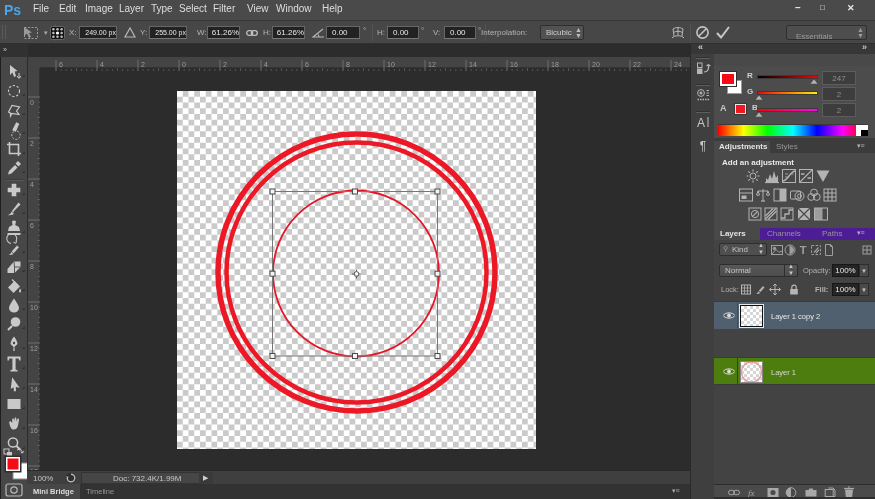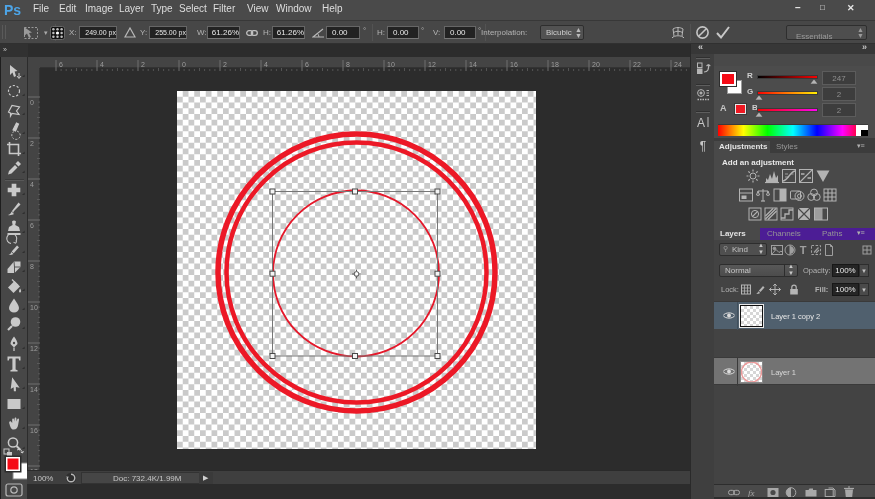--- a/index.html
+++ b/index.html
@@ -566,20 +566,27 @@
       <path d="M6 2.2 A3.8 3.8 0 1 1 2.2 6" fill="none" stroke="#b8b8b8" stroke-width="1.4"></path>
       <path d="M1 4.5 L2.3 6.6 L4 4.8 Z" fill="#b8b8b8"></path>
     </svg>
     <div class="abs" style="left:54px;top:1px;width:132px;height:12px;background:#464646;border:1px solid #333;"></div>
     <span class="abs" style="left:86px;top:3px;">Doc: 732.4K/1.99M</span>
     <div class="abs" style="left:172px;top:1px;width:14px;height:12px;background:#3a3a3a;color:#cfcfcf;font-size:7px;">
       <span class="abs" style="left:4px;top:2px;">▶</span>
     </div>
   </div>
 
+  <div class="abs" style="left:27px;top:484px;width:663px;height:15px;background:#323232;">
+    <div class="abs" style="left:0px;top:0;width:53px;height:15px;background:#474747;color:#dcdcdc;font-size:7.5px;font-weight:bold;">
+      <span class="abs" style="left:6px;top:3px;">Mini Bridge</span>
+    </div>
+    <span class="abs" style="left:59px;top:3px;color:#979797;font-size:7.5px;">Timeline</span>
+    <span class="abs" style="left:645px;top:3px;color:#a8a8a8;font-size:7px;">▾≡</span>
+  </div>
 
   <div class="abs" id="iconstrip" style="left:690px;top:44px;width:24px;height:455px;background:#3f3f3f;border-left:1px solid #2a2a2a;">
     <div class="abs" style="left:0;top:0;width:24px;height:10px;background:#373737;color:#cdcdcd;font-size:9px;">
         <span class="abs" style="left:7px;top:-2px;letter-spacing:-1.5px;font-weight:bold;">«</span>
       </div>
     <svg class="abs" style="left:0;top:10px;" width="24" height="150" viewBox="0 0 24 150">
       <g stroke="#b5b5b5" fill="none" stroke-width="1">
 
         <g stroke="#303030" stroke-width="1">
           <path d="M5 3.5 L19 3.5 M5 30.5 L19 30.5 M5 57.5 L19 57.5"></path>
@@ -828,21 +835,21 @@
 
       <div class="abs" style="left:0;top:61px;width:161px;height:28px;background:#50606e;border-top:1px solid #3a3a3a;">
         <svg class="abs" style="left:9px;top:9px;" width="12" height="9" viewBox="0 0 12 9">
             <path d="M0 4.5 C2.5 1 9.5 1 12 4.5 C9.5 8 2.5 8 0 4.5 Z" fill="none" stroke="#dcdcdc" stroke-width="1"></path>
             <circle cx="6" cy="4.5" r="1.9" fill="#dcdcdc"></circle>
           </svg>
         <div class="abs" style="left:23px;top:0;width:1px;height:28px;background:#41505c;"></div>
         <div class="abs" style="left:26px;top:3px;width:23px;height:22px;background:repeating-conic-gradient(#d6d6d6 0% 25%, #ffffff 0% 50%);background-size:6px 6px;outline:1px solid #e8e8e8;border:1px solid #111;"></div>
         <span class="abs" style="left:57px;top:10px;color:#e8e8e8;font-size:7.5px;">Layer 1 copy 2</span>
       </div>
-      <div class="abs" style="left:0;top:117px;width:161px;height:28px;background:#737373;border-top:1px solid #3a3a3a;border-bottom:1px solid #3a3a3a;">
+      <div class="abs" style="left:0;top:117px;width:161px;height:28px;background:#4d7c0f;border-top:1px solid #3a3a3a;border-bottom:1px solid #3a3a3a;">
         <svg class="abs" style="left:9px;top:9px;" width="12" height="9" viewBox="0 0 12 9">
             <path d="M0 4.5 C2.5 1 9.5 1 12 4.5 C9.5 8 2.5 8 0 4.5 Z" fill="none" stroke="#dcdcdc" stroke-width="1"></path>
             <circle cx="6" cy="4.5" r="1.9" fill="#dcdcdc"></circle>
           </svg>
         <div class="abs" style="left:23px;top:0;width:1px;height:28px;background:#3a3a3a;"></div>
         <div class="abs" style="left:26px;top:3px;width:23px;height:22px;background:repeating-conic-gradient(#d6d6d6 0% 25%, #ffffff 0% 50%);background-size:6px 6px;border:1px solid #888;overflow:hidden;">
           <svg width="21" height="20" viewBox="0 0 21 20">
               <circle cx="10.5" cy="10" r="10" fill="none" stroke="#ec9a9a" stroke-width="1.4"></circle>
             </svg>
         </div>

